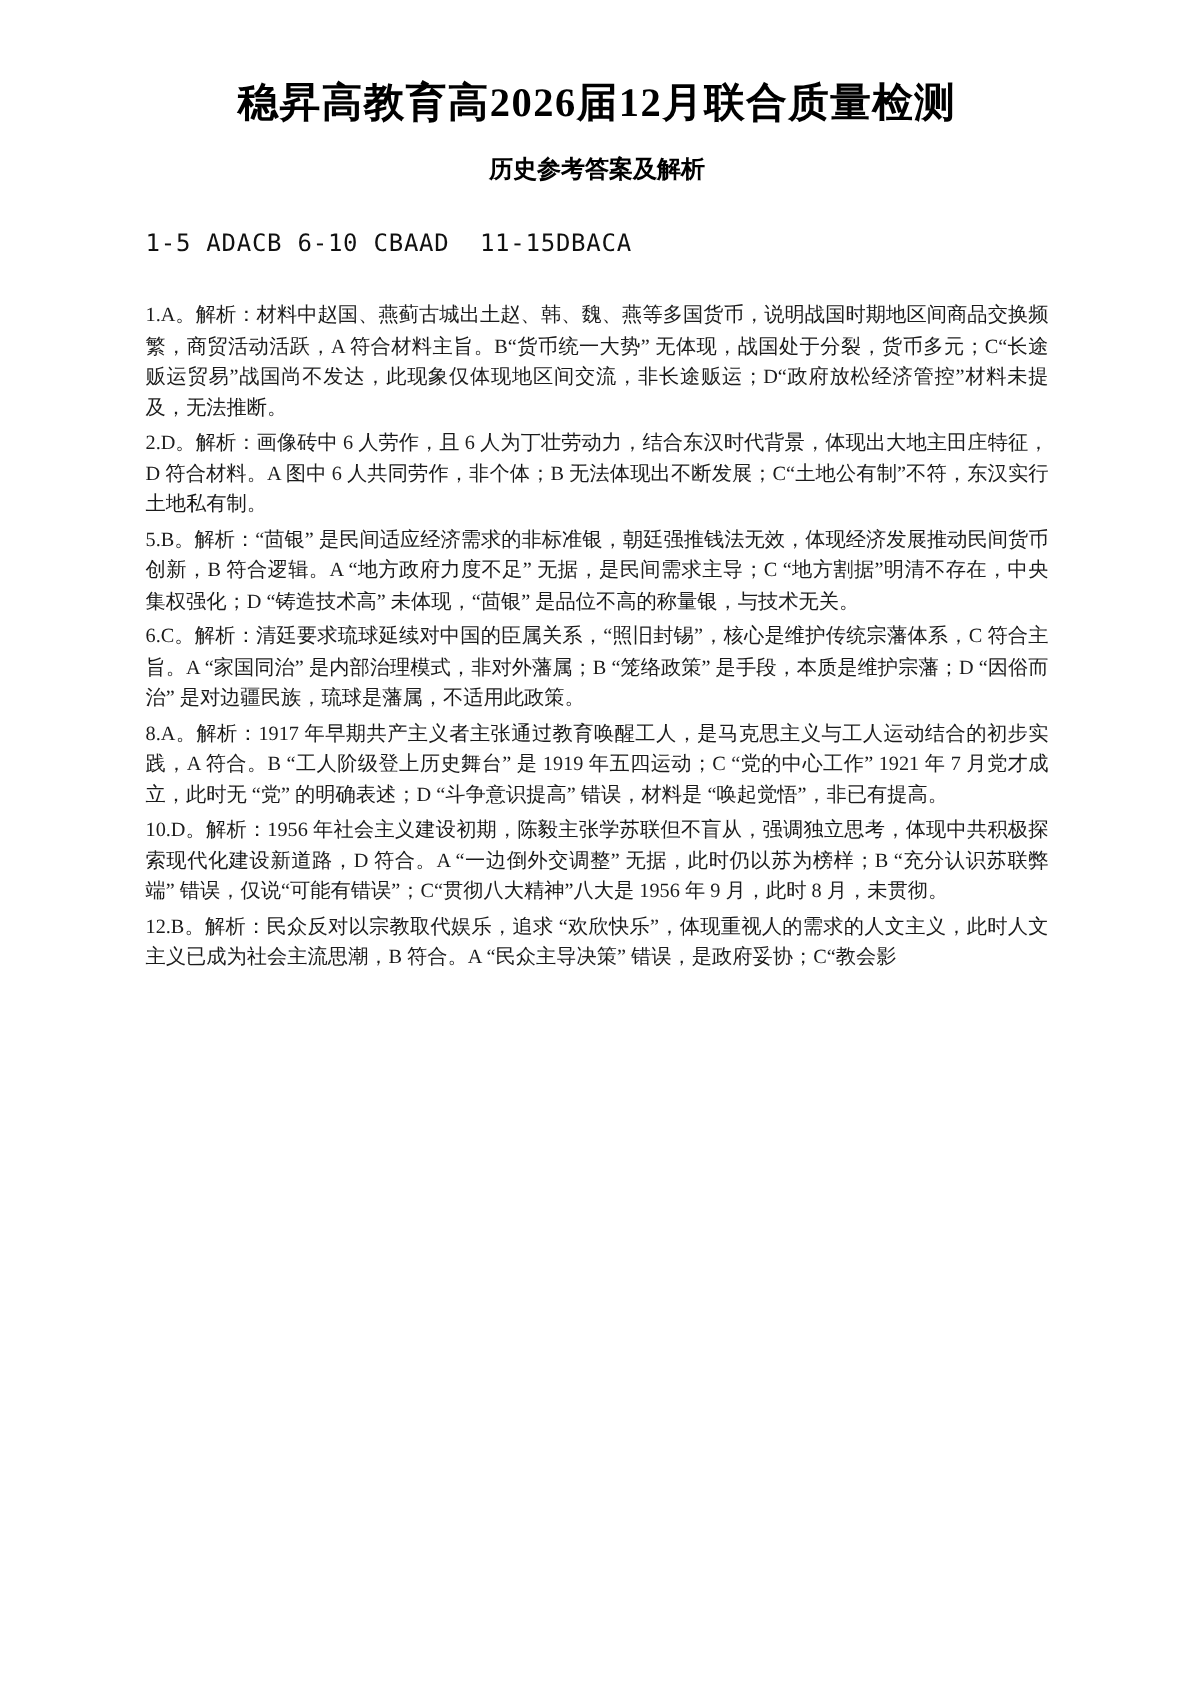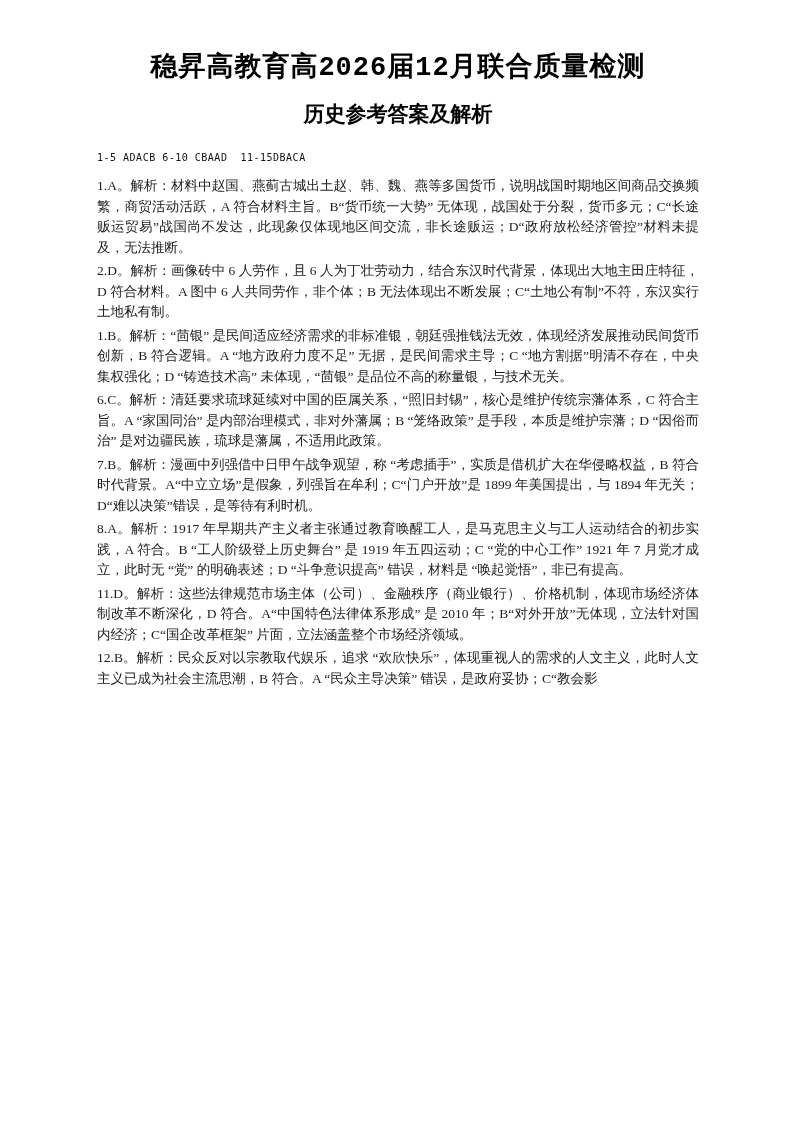--- a/index.html
+++ b/index.html
@@ -12,46 +12,46 @@
     background: #ffffff;
     color: #1b1b1b;
     overflow: hidden;
     font-family: "Liberation Serif", "DejaVu Serif", serif;
   }
   .inner {
     padding: 50px 95px 0 97px;
   }
   h1.doc-title {
     text-align: center;
-    font-family: Liberation Mono, monospace;
+    font-family: Liberation Serif, serif;
     font-weight: 900;
     font-size: 27px;
     line-height: 36px;
     letter-spacing: 1px;
     color: #000000;
   }
   h2.doc-subtitle {
     text-align: center;
     font-family: "Liberation Sans", "DejaVu Sans", sans-serif;
     font-weight: 900;
-    font-size: 21px;
+    font-size: 16px;
     line-height: 22px;
     margin-top: 17px;
     color: #000000;
   }
   .answer-key {
     margin-top: 27px;
     font-family: "DejaVu Sans Mono", "Liberation Mono", monospace;
-    font-size: 10px;
+    font-size: 16px;
     letter-spacing: 0.5px;
     color: #111111;
     white-space: pre;
   }
   .content {
-    margin-top: 13px;
+    margin-top: 29px;
     font-family: Liberation Serif, serif;
   }
   .content p.item {
     font-size: 13.5px;
     line-height: 20.5px;
     text-align: justify;
     margin-bottom: 3px;
     color: #1b1b1b;
   }
 </style>
@@ -59,21 +59,20 @@
 <body>
 
 <div class="page">
   <div class="inner">
     <h1 class="doc-title">稳昇高教育高2026届12月联合质量检测</h1>
     <h2 class="doc-subtitle">历史参考答案及解析</h2>
     <div class="answer-key">1-5 ADACB 6-10 CBAAD  11-15DBACA</div>
     <div class="content">
       <p class="item">1.A。解析：材料中赵国、燕蓟古城出土赵、韩、魏、燕等多国货币，说明战国时期地区间商品交换频繁，商贸活动活跃，A 符合材料主旨。B“货币统一大势” 无体现，战国处于分裂，货币多元；C“长途贩运贸易”战国尚不发达，此现象仅体现地区间交流，非长途贩运；D“政府放松经济管控”材料未提及，无法推断。</p>
       <p class="item">2.D。解析：画像砖中 6 人劳作，且 6 人为丁壮劳动力，结合东汉时代背景，体现出大地主田庄特征，D 符合材料。A 图中 6 人共同劳作，非个体；B 无法体现出不断发展；C“土地公有制”不符，东汉实行土地私有制。</p>
-      <p class="item">1.B。解析：“茴银” 是民间适应经济需求的非标准银，朝廷强推钱法无效，体现经济发展推动民间货币创新，B 符合逻辑。A “地方政府力度不足” 无据，是民间需求主导；C “地方割据”明清不存在，中央集权强化；D “铸造技术高” 未体现，“茴银” 是品位不高的称量银，与技术无关。</p>
+      <p class="item">5.B。解析：“茴银” 是民间适应经济需求的非标准银，朝廷强推钱法无效，体现经济发展推动民间货币创新，B 符合逻辑。A “地方政府力度不足” 无据，是民间需求主导；C “地方割据”明清不存在，中央集权强化；D “铸造技术高” 未体现，“茴银” 是品位不高的称量银，与技术无关。</p>
       <p class="item">6.C。解析：清廷要求琉球延续对中国的臣属关系，“照旧封锡”，核心是维护传统宗藩体系，C 符合主旨。A “家国同治” 是内部治理模式，非对外藩属；B “笼络政策” 是手段，本质是维护宗藩；D “因俗而治” 是对边疆民族，琉球是藩属，不适用此政策。</p>
-      <p class="item">7.B。解析：漫画中列强借中日甲午战争观望，称 “考虑插手”，实质是借机扩大在华侵略权益，B 符合时代背景。A“中立立场”是假象，列强旨在牟利；C“门户开放”是 1899 年美国提出，与 1894 年无关；D“难以决策”错误，是等待有利时机。</p>
       <p class="item">8.A。解析：1917 年早期共产主义者主张通过教育唤醒工人，是马克思主义与工人运动结合的初步实践，A 符合。B “工人阶级登上历史舞台” 是 1919 年五四运动；C “党的中心工作” 1921 年 7 月党才成立，此时无 “党” 的明确表述；D “斗争意识提高” 错误，材料是 “唤起觉悟”，非已有提高。</p>
-      <p class="item">11.D。解析：这些法律规范市场主体（公司）、金融秩序（商业银行）、价格机制，体现市场经济体制改革不断深化，D 符合。A“中国特色法律体系形成” 是 2010 年；B“对外开放”无体现，立法针对国内经济；C“国企改革框架” 片面，立法涵盖整个市场经济领域。</p>
+      <p class="item">10.D。解析：1956 年社会主义建设初期，陈毅主张学苏联但不盲从，强调独立思考，体现中共积极探索现代化建设新道路，D 符合。A “一边倒外交调整” 无据，此时仍以苏为榜样；B “充分认识苏联弊端” 错误，仅说“可能有错误”；C“贯彻八大精神”八大是 1956 年 9 月，此时 8 月，未贯彻。</p>
       <p class="item">12.B。解析：民众反对以宗教取代娱乐，追求 “欢欣快乐”，体现重视人的需求的人文主义，此时人文主义已成为社会主流思潮，B 符合。A “民众主导决策” 错误，是政府妥协；C“教会影</p>
     </div>
   </div>
 </div>
 
 </body></html>

